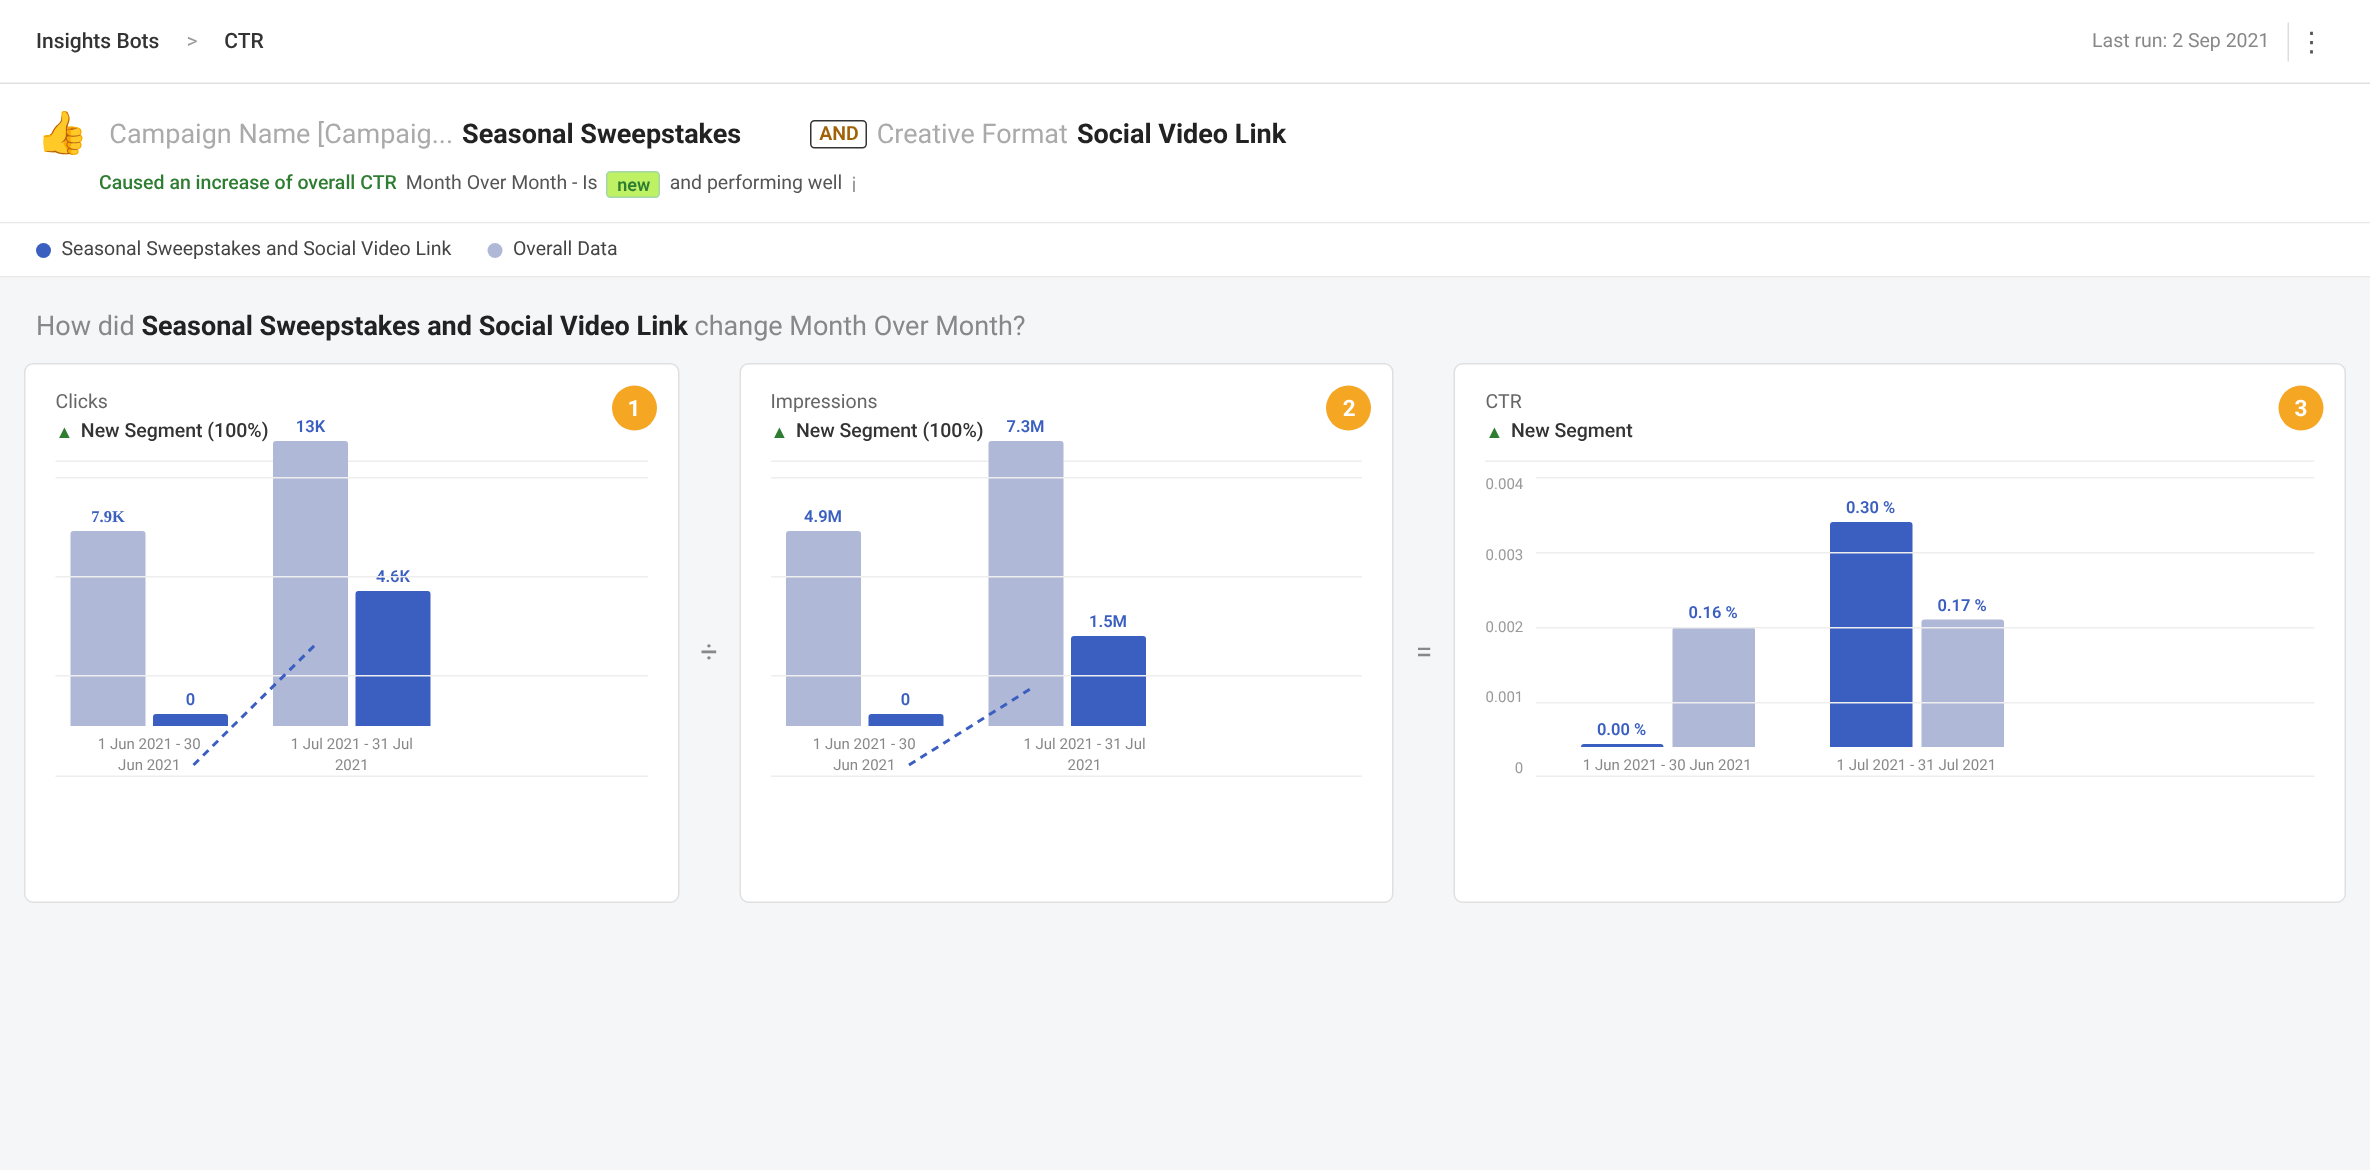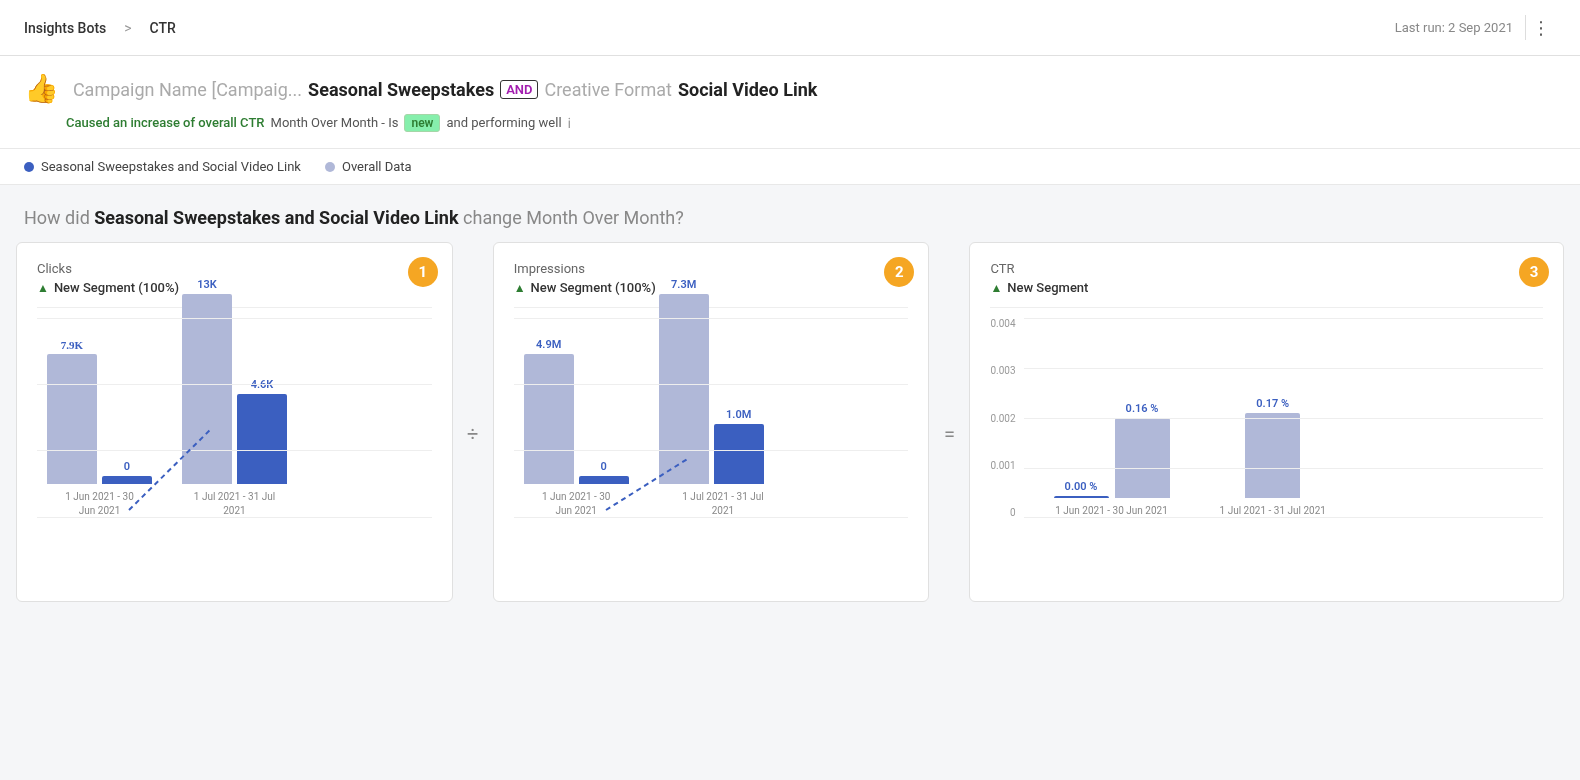--- a/index.html
+++ b/index.html
@@ -85,37 +85,38 @@
     .insight-title .bold {
       color: #222;
       font-weight: 700;
     }
     .and-badge {
       border: 1.5px solid #333;
       border-radius: 3px;
       padding: 1px 5px;
       font-size: 13px;
       font-weight: 600;
-      color: #a21caf;
+      color: #a16207;
+      margin-left: 40px;
     }
     .insight-subtitle {
       margin-left: 42px;
       font-size: 13px;
       color: #555;
       display: flex;
       align-items: center;
       gap: 6px;
       flex-wrap: wrap;
     }
     .green-text {
       color: #2e7d32;
       font-weight: 500;
     }
     .new-badge {
-      background: #86efac;
+      background: #bef264;
       color: #2e7d32;
       border: 1px solid #a5d6a7;
       border-radius: 3px;
       padding: 1px 6px;
       font-size: 12px;
       font-weight: 600;
     }
     .info-icon {
       color: #999;
       font-size: 14px;
@@ -365,21 +366,21 @@
           <div style="font-size:10px;color:#888;text-align:center;margin-top:6px;line-height:1.4;">1 Jun 2021 - 30<br>Jun 2021</div>
         </div>
 
         <div style="display:flex;flex-direction:column;align-items:flex-end;">
           <div style="display:flex;align-items:flex-end;gap:5px;">
             <div style="display:flex;flex-direction:column;align-items:center;">
               <span style="font-size:11px;font-weight:600;color:#3b5fc0;margin-bottom:3px;">7.3M</span>
               <div style="width:50px;height:190px;background:#b0b8d8;border-radius:2px 2px 0 0;"></div>
             </div>
             <div style="display:flex;flex-direction:column;align-items:center;">
-              <span style="font-size:11px;font-weight:600;color:#3b5fc0;margin-bottom:3px;">1.0M</span>
+              <span style="font-size:11px;font-weight:600;color:#3b5fc0;margin-bottom:3px;">1.5M</span>
               <div style="width:50px;height:60px;background:#3b5fc0;border-radius:2px 2px 0 0;"></div>
             </div>
           </div>
           <div style="font-size:10px;color:#888;text-align:center;margin-top:6px;line-height:1.4;">1 Jul 2021 - 31 Jul<br>2021</div>
         </div>
       </div>
 
       <svg style="position:absolute;left:10px;top:0;width:220px;height:200px;pointer-events:none;">
         <line x1="82" y1="192" x2="165" y2="140" stroke="#3b5fc0" stroke-width="2" stroke-dasharray="5,4"></line>
       </svg>
@@ -429,20 +430,24 @@
                 <span style="font-size:11px;font-weight:600;color:#3b5fc0;margin-bottom:3px;">0.16 %</span>
                 <div style="width:55px;height:80px;background:#b0b8d8;border-radius:2px 2px 0 0;"></div>
               </div>
             </div>
             <div style="font-size:10px;color:#888;text-align:center;margin-top:6px;line-height:1.4;">1 Jun 2021 - 30 Jun 2021</div>
           </div>
 
           <div style="display:flex;flex-direction:column;align-items:center;">
             <div style="display:flex;align-items:flex-end;gap:6px;">
               <div style="display:flex;flex-direction:column;align-items:center;">
+                <span style="font-size:11px;font-weight:600;color:#3b5fc0;margin-bottom:3px;">0.30 %</span>
+                <div style="width:55px;height:150px;background:#3b5fc0;border-radius:2px 2px 0 0;"></div>
+              </div>
+              <div style="display:flex;flex-direction:column;align-items:center;">
                 <span style="font-size:11px;font-weight:600;color:#3b5fc0;margin-bottom:3px;">0.17 %</span>
                 <div style="width:55px;height:85px;background:#b0b8d8;border-radius:2px 2px 0 0;"></div>
               </div>
             </div>
             <div style="font-size:10px;color:#888;text-align:center;margin-top:6px;line-height:1.4;">1 Jul 2021 - 31 Jul 2021</div>
           </div>
         </div>
       </div>
     </div>
   </div>

